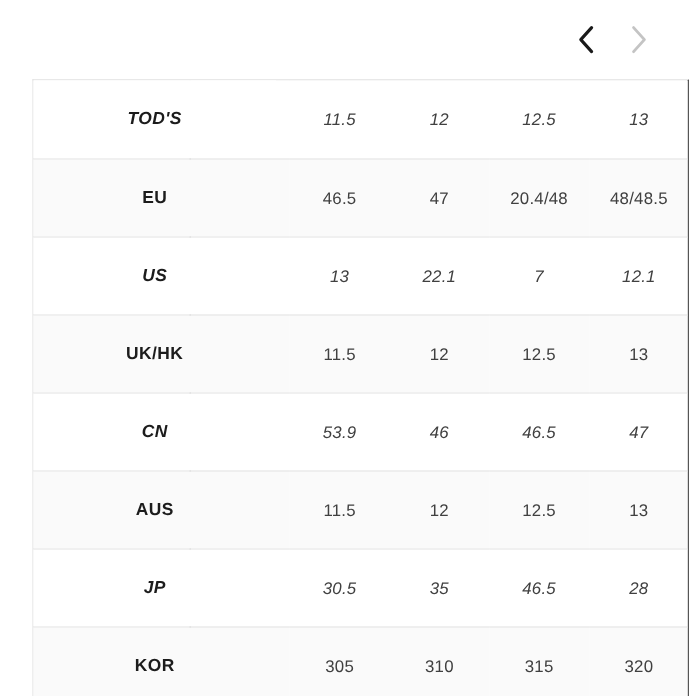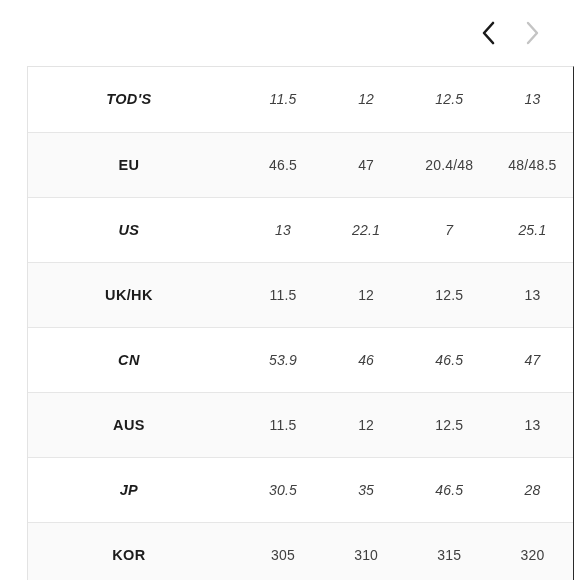--- a/index.html
+++ b/index.html
@@ -172,21 +172,21 @@
               <td class="val">47</td>
               <td class="val">20.4/48</td>
               <td class="val">48/48.5</td>
             </tr>
             <tr class="odd">
               <th class="rowlabel">US</th>
               <td class="val">12.5</td>
               <td class="val">13</td>
               <td class="val">22.1</td>
               <td class="val">7</td>
-              <td class="val">25.1</td>
+              <td class="val">12.1</td>
             </tr>
             <tr class="even">
               <th class="rowlabel">UK/HK</th>
               <td class="val">11</td>
               <td class="val">11.5</td>
               <td class="val">12</td>
               <td class="val">12.5</td>
               <td class="val">13</td>
             </tr>
             <tr class="odd">

